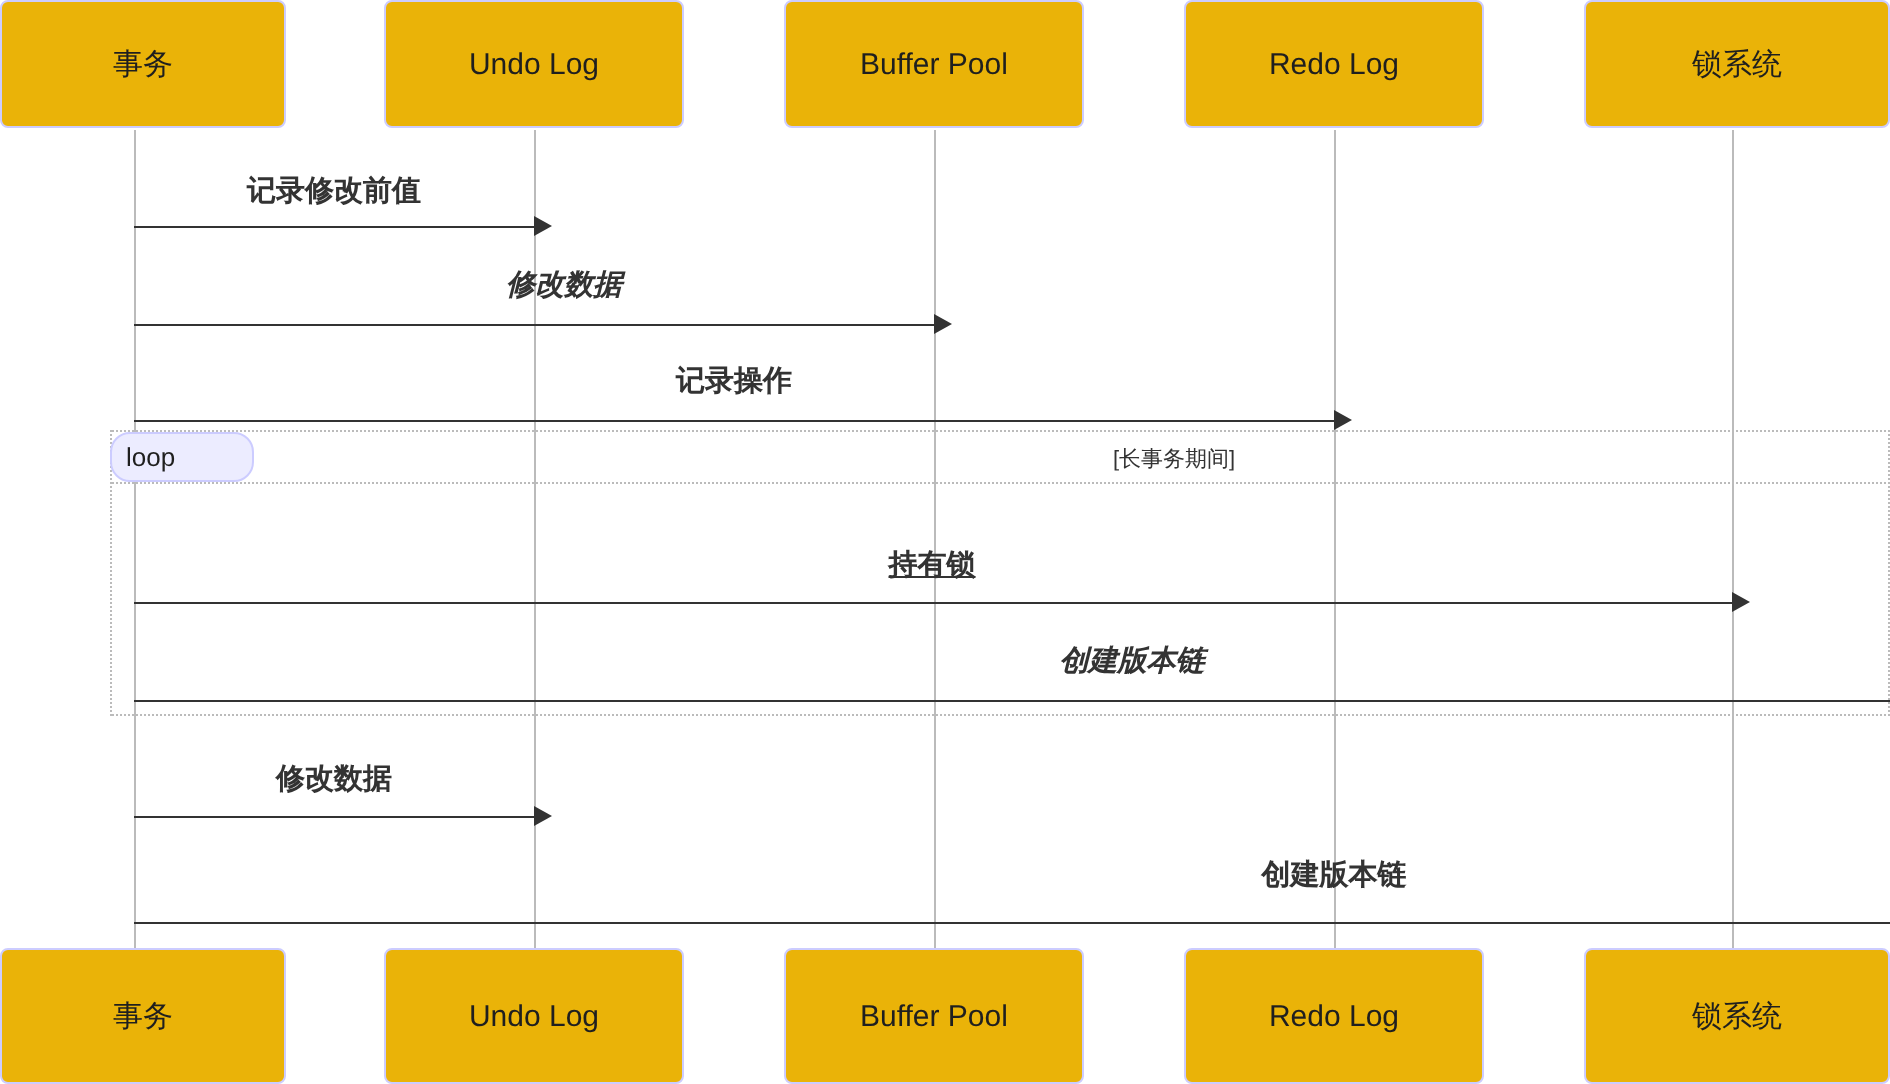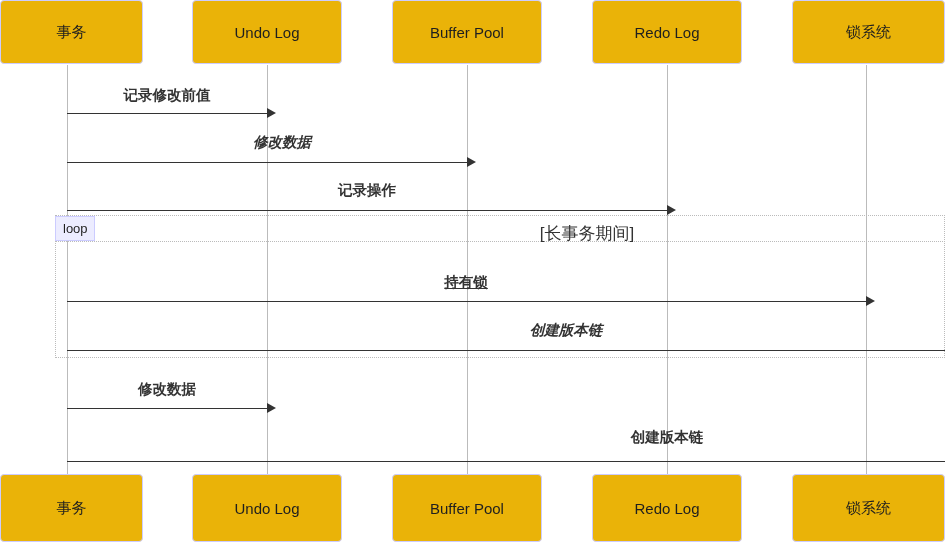--- a/index.html
+++ b/index.html
@@ -75,21 +75,21 @@
     align-items: center;
     padding-left: 7px;
   }
   .loop-divider {
     position: absolute;
     height: 0;
     border-top: 1.5px dotted #bbbbbb;
   }
   .loop-cond {
     position: absolute;
-    font-size: 17px;
+    font-size: 11px;
     color: #333333;
     white-space: nowrap;
     transform: translateX(-50%);
   }
 </style>
 </head>
 <body>
 
 <div id="diagram">
 
@@ -125,21 +125,21 @@
     <span>Buffer Pool</span>
   </div>
   <div class="actor-box" style="left:592px; top:474px; width:150px; height:68px;">
     <span>Redo Log</span>
   </div>
   <div class="actor-box" style="left:792px; top:474px; width:153px; height:68px;">
     <span>锁系统</span>
   </div>
 
   <div class="loop-box" style="left:55px; top:215px; width:890px; height:143px;"></div>
-  <div class="loop-tab" style="left:55px; top:216px; width:40px; height:25px;">
+  <div class="loop-tab" style="left:55px; top:216px; width:72px; height:25px;border-radius:10px;">
     <span>loop</span>
   </div>
   <div class="loop-divider" style="left:55px; top:241px; width:890px;"></div>
   <div class="loop-cond" style="left:587px; top:222px;">
     <span>[长事务期间]</span>
   </div>
 
   <div class="msg-line" style="left:67px; top:113px; width:203px;"></div>
   <div class="msg-arrow right" style="left:267px; top:108px;"></div>
   <div class="msg-label" style="left:167px; top:86px;">

